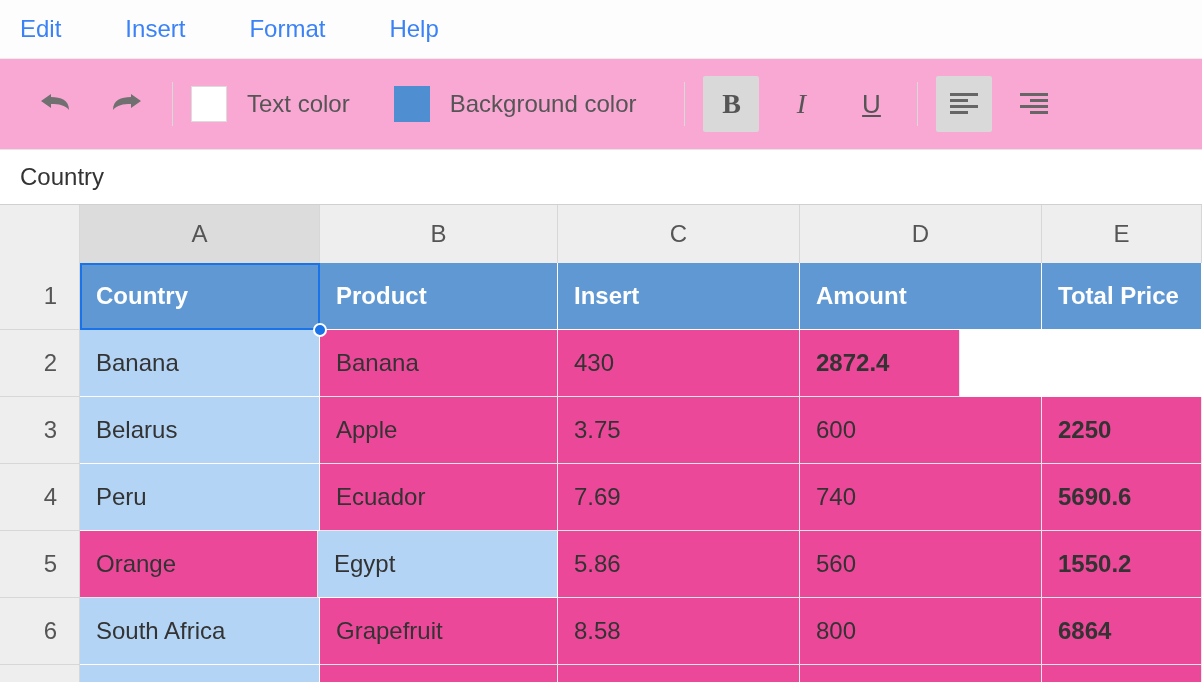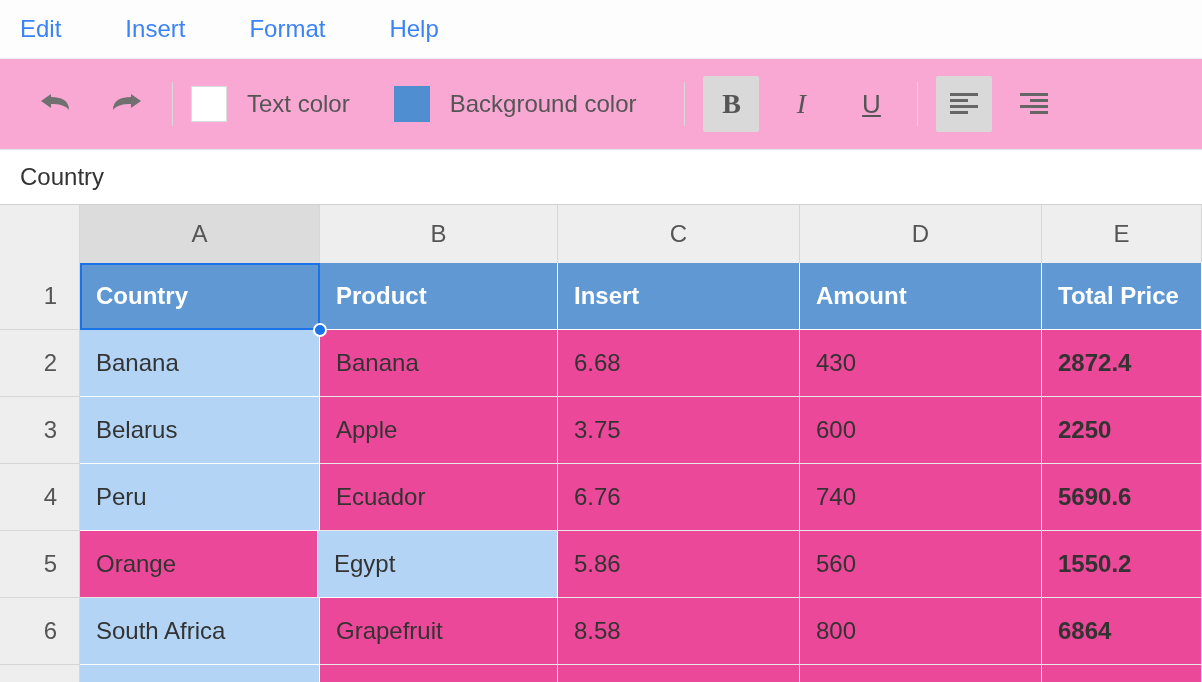--- a/index.html
+++ b/index.html
@@ -271,39 +271,38 @@
     <div class="cell cB">Product</div>
     <div class="cell cC">Insert</div>
     <div class="cell cD">Amount</div>
     <div class="cell cE">Total Price</div>
   </div>
 
   <div class="row">
     <div class="row-head">2</div>
     <div class="cell cA col-a-data">Banana</div>
     <div class="cell cB">Banana</div>
-    <div class="cell cC">6.68</div>
     <div class="cell cD">430</div>
     <div class="cell cE bold">2872.4</div>
   </div>
 
   <div class="row">
     <div class="row-head">3</div>
     <div class="cell cA col-a-data">Belarus</div>
     <div class="cell cB">Apple</div>
     <div class="cell cC">3.75</div>
     <div class="cell cD">600</div>
     <div class="cell cE bold">2250</div>
   </div>
 
   <div class="row">
     <div class="row-head">4</div>
     <div class="cell cA col-a-data">Peru</div>
     <div class="cell cB">Ecuador</div>
-    <div class="cell cC">6.76</div>
+    <div class="cell cC">7.69</div>
     <div class="cell cD">740</div>
     <div class="cell cE bold">5690.6</div>
   </div>
 
   <div class="row">
     <div class="row-head">5</div>
     <div class="cell cB">Orange</div>
     <div class="cell cA col-a-data">Egypt</div>
     <div class="cell cC">5.86</div>
     <div class="cell cD">560</div>

